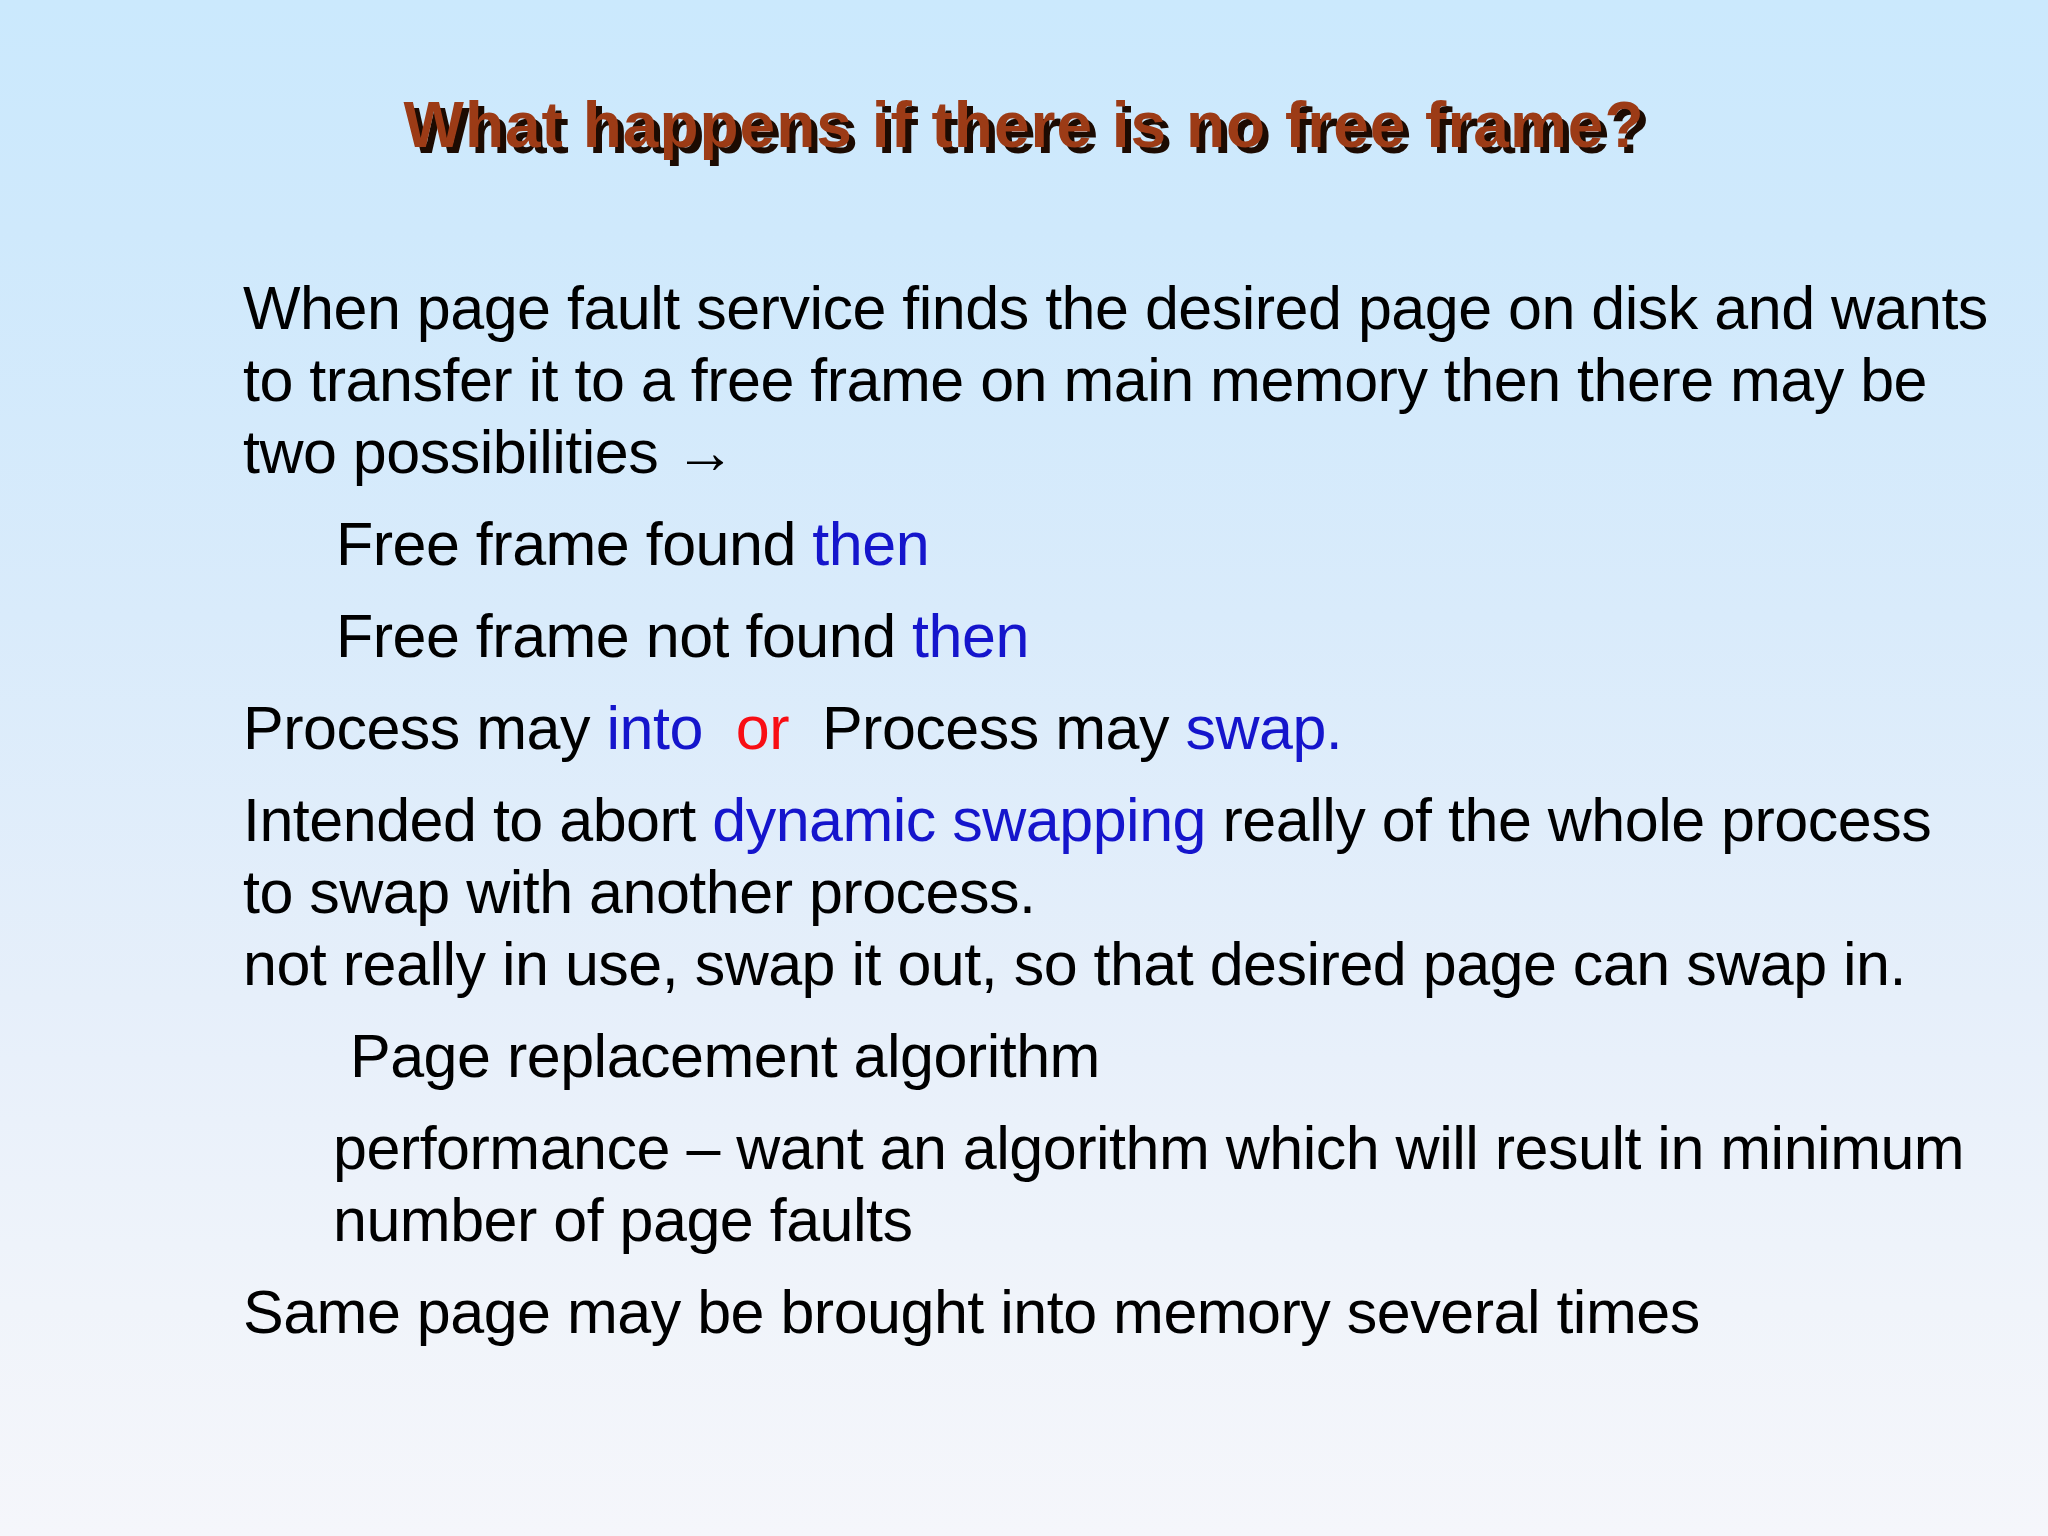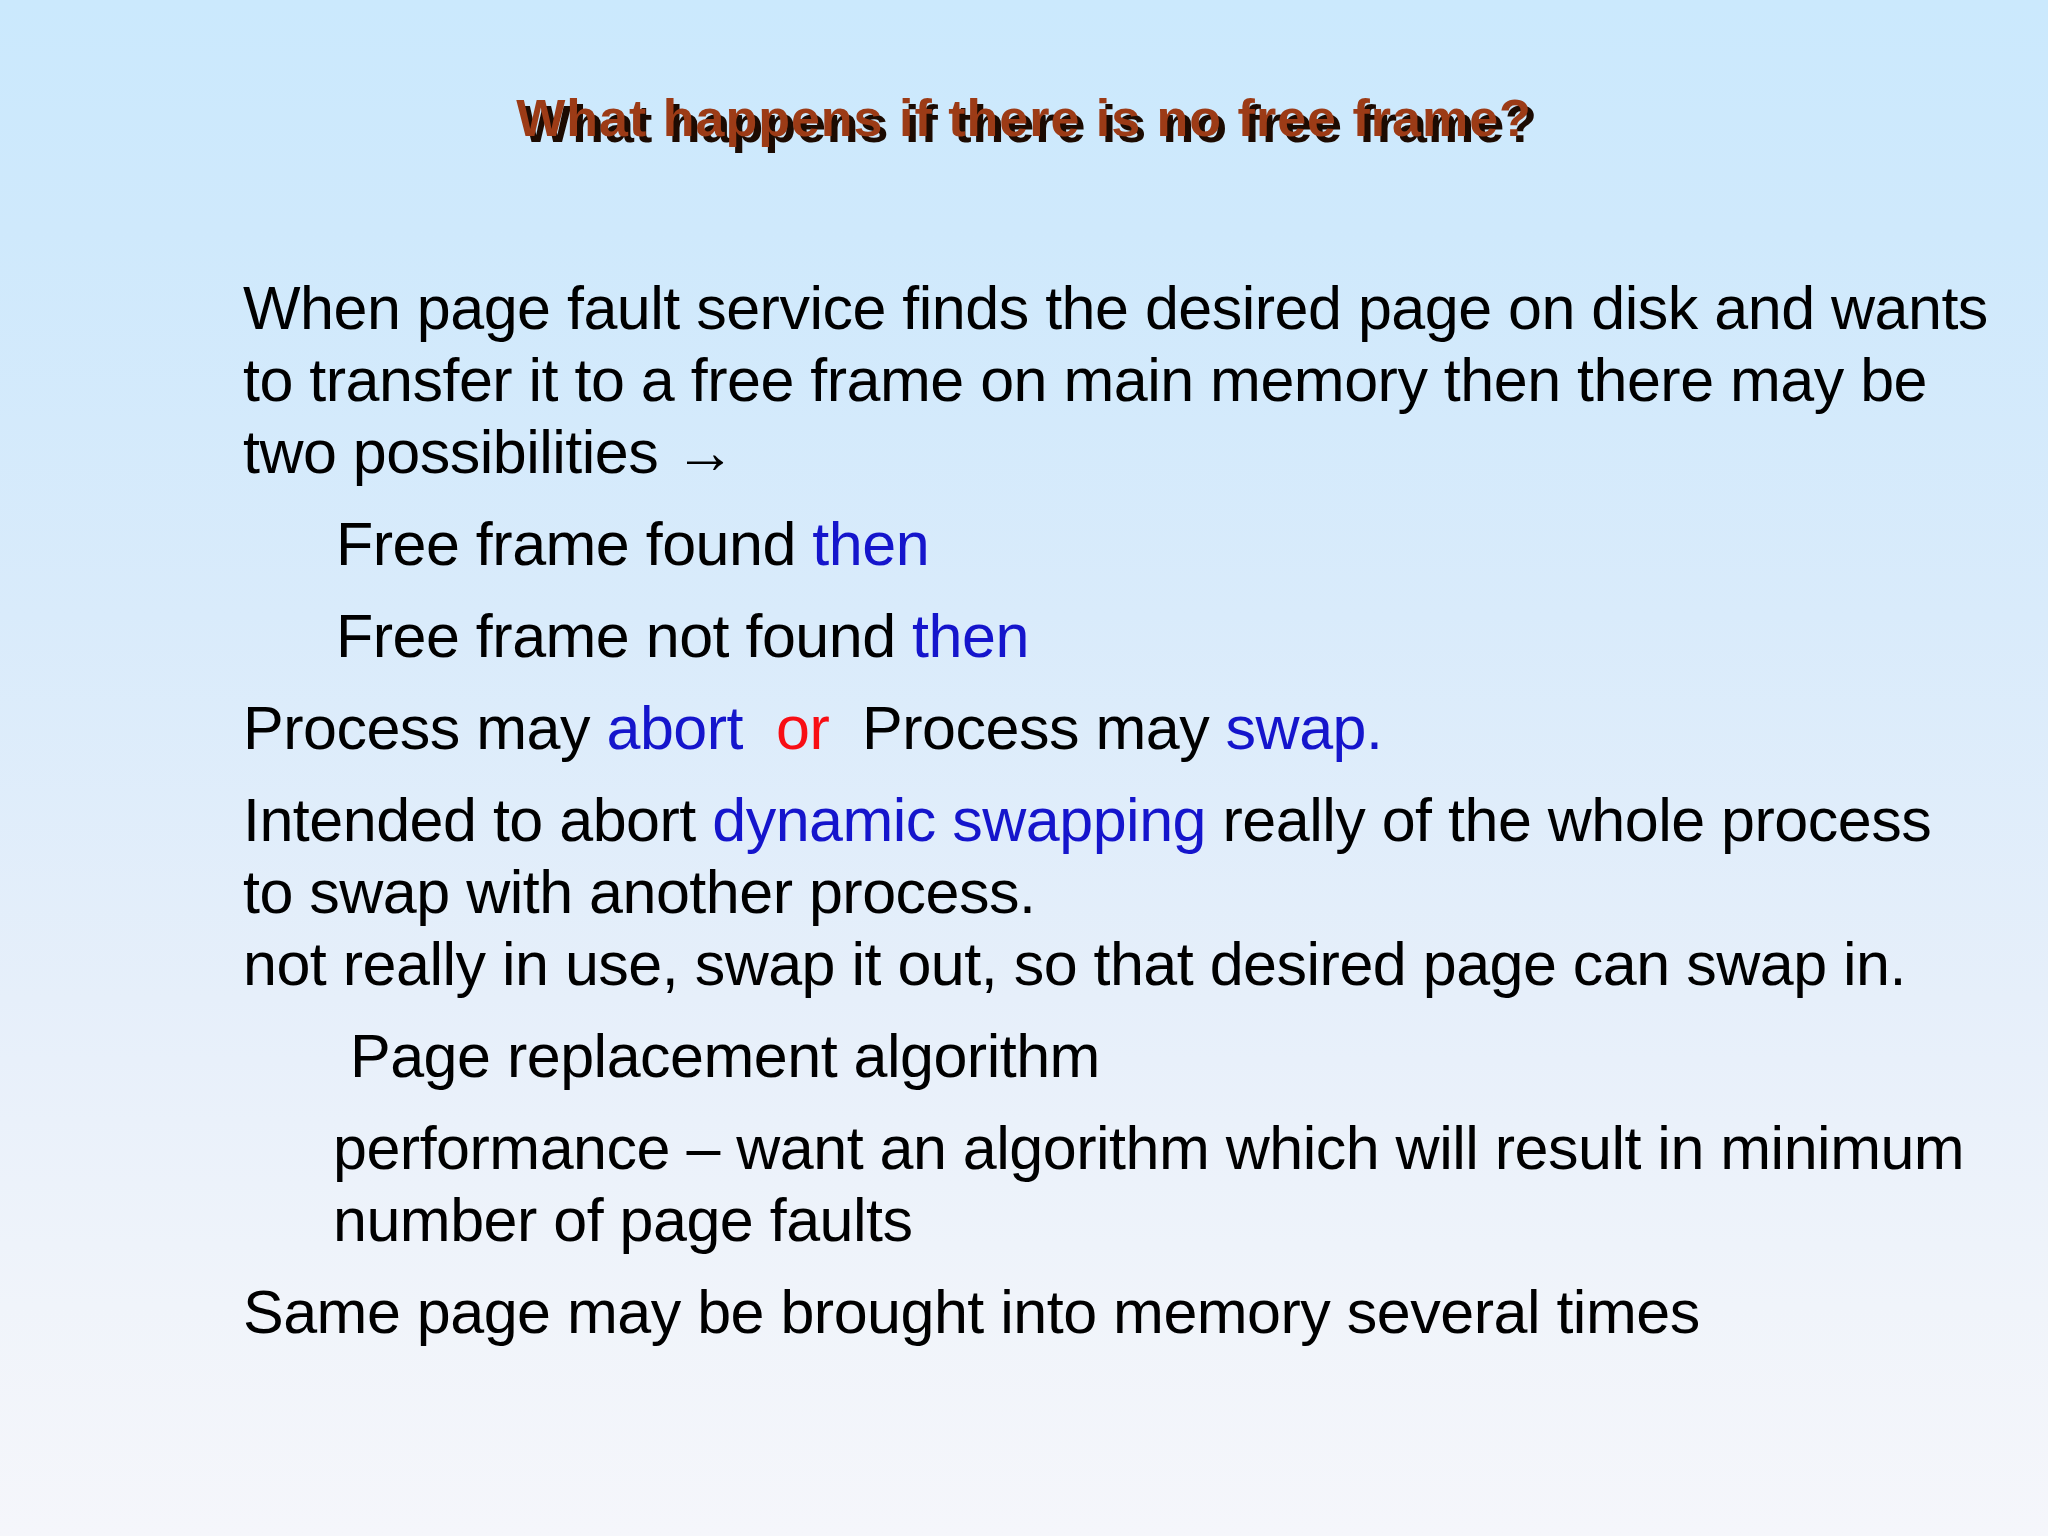--- a/index.html
+++ b/index.html
@@ -9,21 +9,21 @@
   }
   .slide{
     position:relative;width:2048px;height:1536px;
     background:linear-gradient(180deg,
       #CBE9FD 0%, #CFE9FC 15%, #D9EBFB 40%,
       #E6EFFA 65%, #F0F4FA 85%, #F5F6FB 100%);
   }
   .title{
     position:absolute;top:88px;left:0;width:2048px;
     text-align:center;
-    font-size:52px;font-weight:bold;letter-spacing:1px;
+    font-size:64px;font-weight:bold;letter-spacing:1px;
     color:#9C3B16;
     text-shadow:6px 6px 0 #1C0B02;
     white-space:nowrap;
   }
   .content{
     position:absolute;top:272px;left:243px;right:90px;
     font-size:61px;line-height:72px;letter-spacing:-0.5px;
     color:#000000;
   }
   .line{white-space:nowrap;}
@@ -47,21 +47,21 @@
     <div class="line"><span>When page fault service finds the desired page on disk and wants</span></div>
 
     <div class="line"><span>to transfer it to a free frame on main memory then there may be</span></div>
 
     <div class="line"><span>two possibilities </span><span class="arrow">→</span></div>
 
     <div class="line gap ind-a"><span>Free frame found </span><span class="c-b">then</span></div>
 
     <div class="line gap ind-a"><span>Free frame not found </span><span class="c-b">then</span></div>
 
-    <div class="line gap"><span>Process may </span><span class="c-b">abort</span><span>&nbsp; </span><span class="c-r">or</span><span> &nbsp;Process may </span><span class="c-b">swap.</span></div>
+    <div class="line gap"><span>Process may </span><span class="c-b">into</span><span>&nbsp; </span><span class="c-r">or</span><span> &nbsp;Process may </span><span class="c-b">swap.</span></div>
 
     <div class="line gap"><span>Intended to abort </span><span class="c-b">dynamic swapping</span><span> really of the whole process</span></div>
 
     <div class="line"><span>to swap with another process.</span></div>
 
 
     <div class="line"><span>not really in use, swap it out, so that desired page can swap in.</span></div>
 
     <div class="line gap ind-b"><span>Page replacement algorithm</span></div>
 

